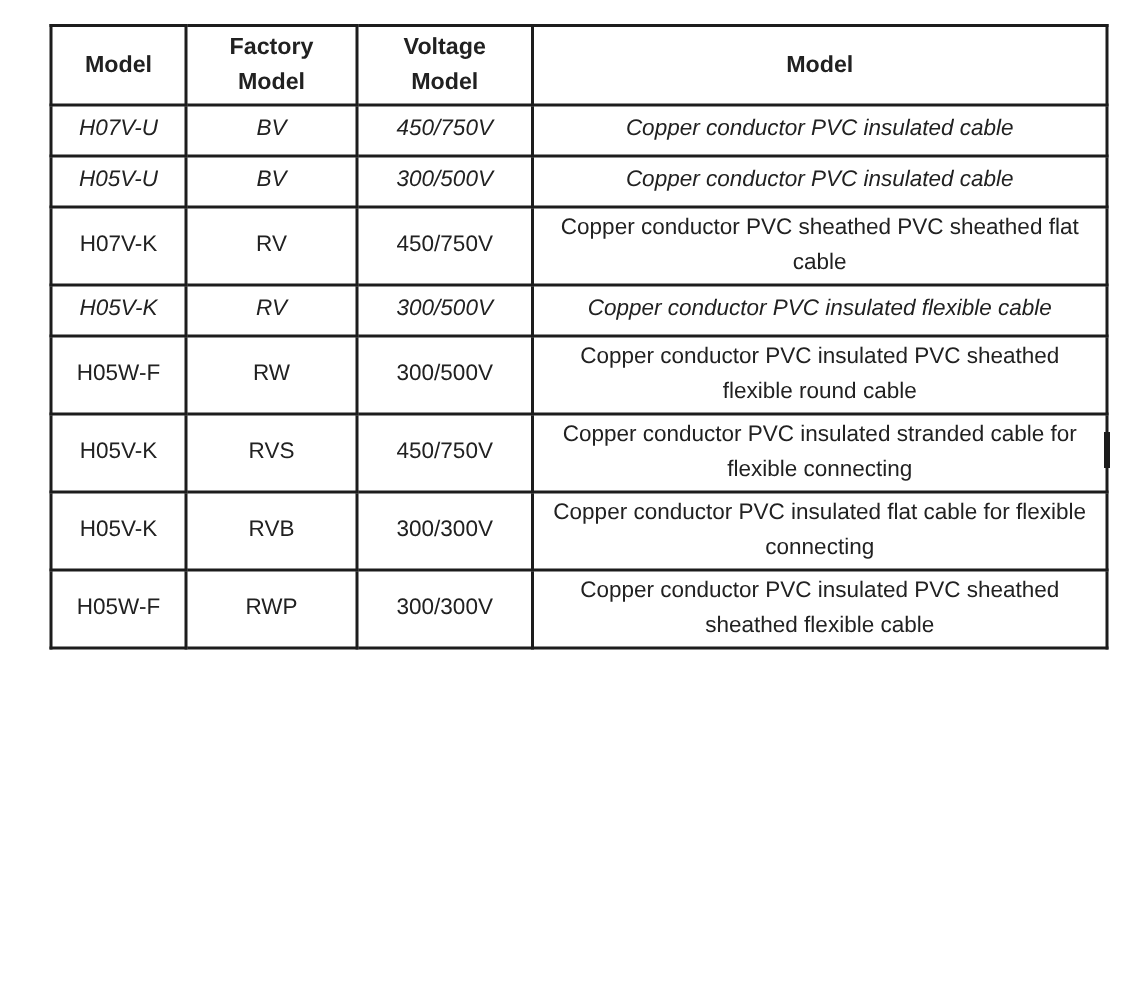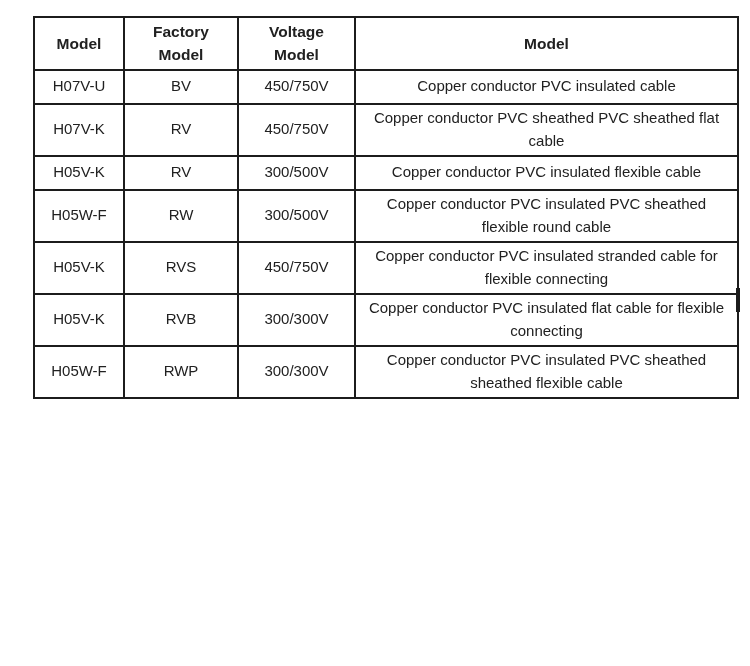--- a/index.html
+++ b/index.html
@@ -39,21 +39,21 @@
   .cable-table th {
     font-weight: bold;
     font-size: 15.5px;
     white-space: pre-line; 
   }
   .col-model   { width: 90px;  }
   .col-factory { width: 114px; }
   .col-voltage { width: 117px; }
   .col-name    { width: 383px; }
   tr.hdr  { height: 52px; }
-  tr.r-s  { height: 34px; }  
+  tr.r-s  { height: 34px; font-style: italic; }  
   tr.r-d  { height: 52px; margin-top: 19px; }  
   .edge-scroll-mark {
     position: absolute;
     left: 736px;
     top: 288px;
     width: 4px;
     height: 24px;
     background: #1c1c1c;
   }
 </style>
@@ -76,20 +76,26 @@
 Model</th>
         <th>Voltage Model</th>
         <th>Model</th>
       </tr>
     </thead>
     <tbody>
       <tr class="r-s">
         <td>H07V-U</td>
         <td>BV</td>
         <td>450/750V</td>
+        <td>Copper conductor PVC insulated cable</td>
+      </tr>
+      <tr class="r-s">
+        <td>H05V-U</td>
+        <td>BV</td>
+        <td>300/500V</td>
         <td>Copper conductor PVC insulated cable</td>
       </tr>
       <tr class="r-d">
         <td>H07V-K</td>
         <td>RV</td>
         <td>450/750V</td>
         <td>Copper conductor PVC sheathed PVC sheathed flat cable</td>
       </tr>
       <tr class="r-s">
         <td>H05V-K</td>

